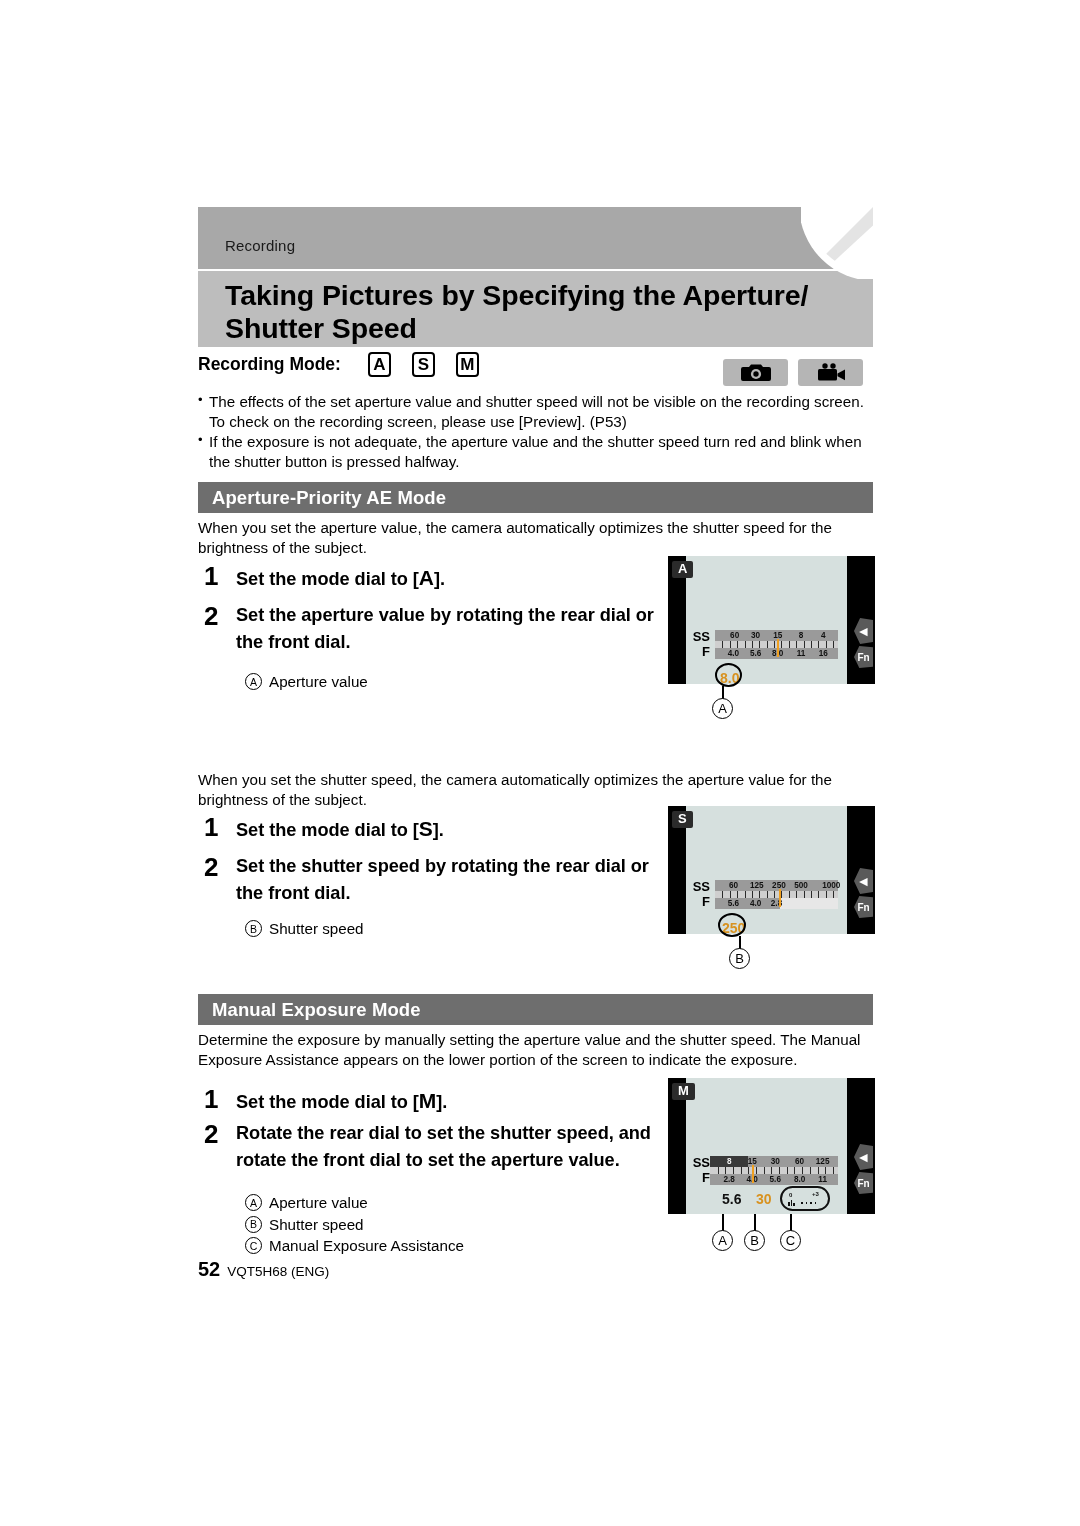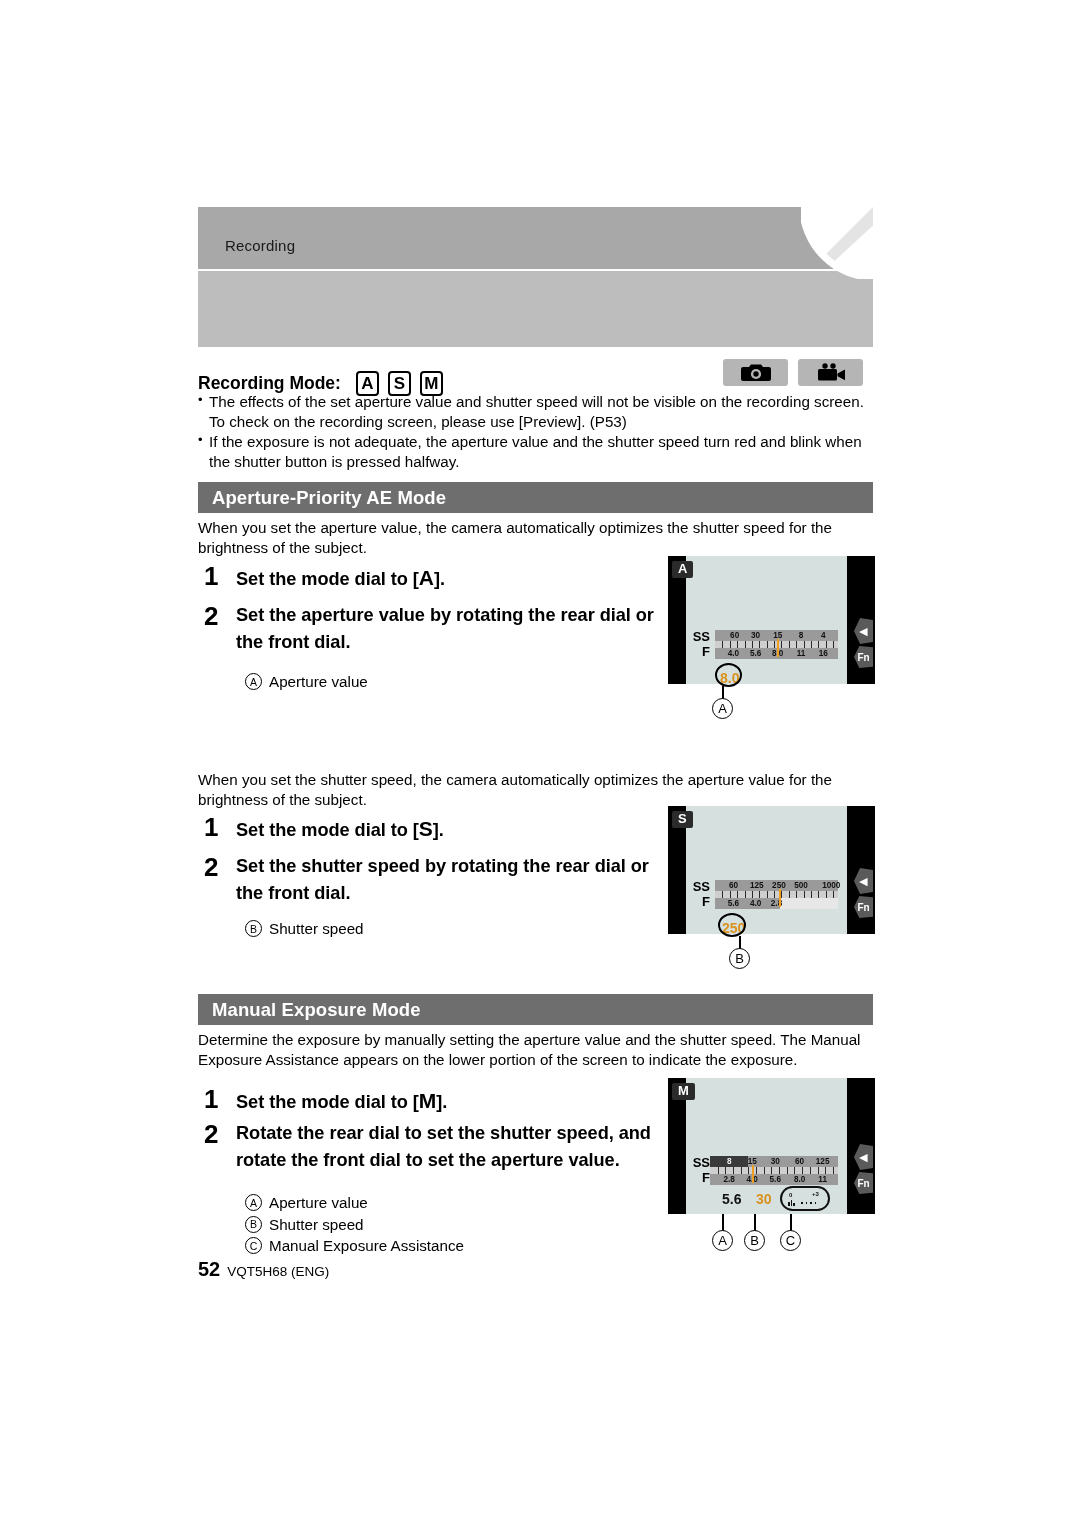--- a/index.html
+++ b/index.html
@@ -75,26 +75,26 @@
     right: 0px; top: 0px;
     width: 66px; height: 66px;
     background: #e4e4e4;
     border-bottom-left-radius: 100% 100%;
     clip-path: polygon(100% 0, 100% 28%, 22% 100%, 0 100%);
   }
 
   
   .recmode {
     position: absolute;
-    left: 198px; top: 371px;
+    left: 198px; top: 352px;
     font-size: 17.5px;
     font-weight: bold;
     display: flex;
     align-items: center;
-    gap: 9px;
+    gap: 21px;
     justify-content: flex-end;
   }
   .recmode .lbl { margin-right: 6px; }
   .modebox {
     display: inline-flex;
     align-items: center; justify-content: center;
     width: 23px; height: 25px;
     border: 2px solid #000;
     border-radius: 4px;
     font-size: 17px;
@@ -408,20 +408,21 @@
 </head>
 <body>
 
 <div class="page">
 
   <div class="header">
     <div class="hdr-top">
       <div class="hdr-chapter">Recording</div>
     </div>
     <div class="hdr-body"></div>
+    <div class="hdr-title">Taking Pictures by Specifying the Aperture/ Shutter Speed</div>
     <div class="fold"></div>
   </div>
 
   <div class="recmode">
     <span class="lbl">Recording Mode:</span>
     <span class="modebox">A</span>
     <span class="modebox">S</span>
     <span class="modebox">M</span>
   </div>
 

